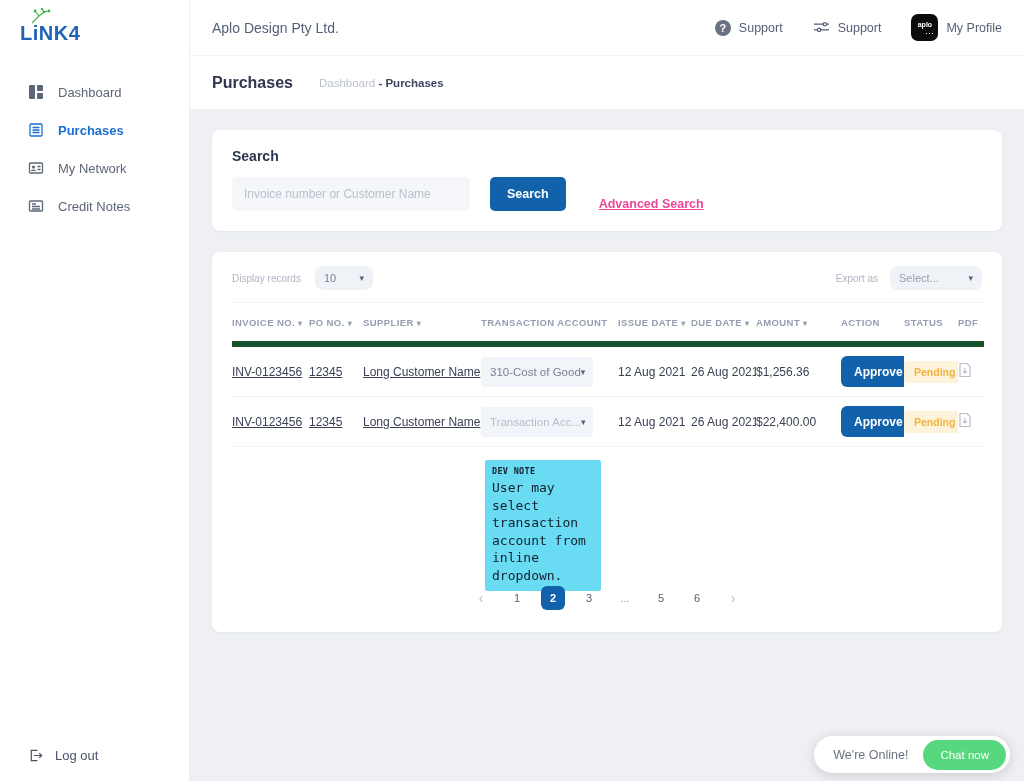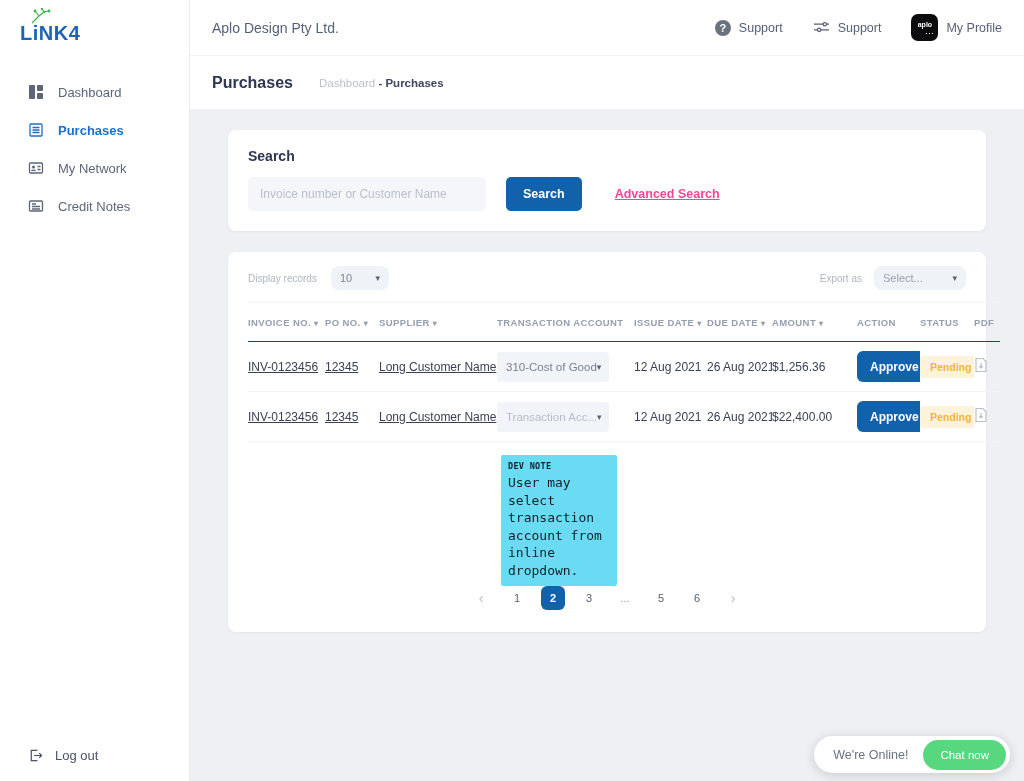--- a/index.html
+++ b/index.html
@@ -58,29 +58,29 @@
 
   .subheader {
     height:54px; background:#fff; border-bottom:1px solid #f1f1f5;
     display:flex; align-items:center; padding:0 22px; gap:26px; flex-shrink:0;
   }
   .page-title { font-size:16px; font-weight:bold; color:#2e3650; }
   .breadcrumb { font-size:11.5px; }
   .crumb-root { color:#b9bfcc; }
   .crumb-cur { color:#3d4560; font-weight:600; }
 
-  .content { flex:1; padding:20px 38px; overflow:hidden; }
+  .content { flex:1; padding:20px 22px; overflow:hidden; }
   .card {
     background:#fff; border-radius:8px; box-shadow:0 1px 3px rgba(40,50,80,.05);
   }
 
   
   .search-card { padding:18px 20px 20px; }
   .search-heading { font-size:14px; font-weight:bold; color:#2e3650; }
-  .search-row { display:flex; align-items:center; margin-top:13px; }
+  .search-row { display:flex; align-items:flex-end; margin-top:13px; }
   .search-input {
     width:238px; height:34px; background:#f4f6f9; border:none; border-radius:5px;
     padding:0 12px; font-size:12px; color:#3a4154; font-family:inherit; outline:none;
   }
   .search-input::placeholder { color:#b9bfcc; }
   .btn-primary {
     background:var(--accent_blue,#1261ab); color:#fff; border:none; border-radius:5px;
     font-size:12.5px; font-weight:600; cursor:pointer; font-family:inherit;
   }
   .search-btn { height:34px; padding:0 17px; margin-left:20px; }
@@ -102,21 +102,21 @@
   .export-chip { width:92px; height:24px; padding:0 9px; margin-left:12px; color:#9aa0af; }
   .caret { font-size:9px; color:#5a6170; }
 
   table { border-collapse:collapse; table-layout:fixed; width:752px; margin-top:12px; }
   col.c-inv{width:77px} col.c-po{width:54px} col.c-sup{width:118px}
   col.c-acct{width:137px} col.c-iss{width:73px} col.c-due{width:65px}
   col.c-amt{width:85px} col.c-act{width:63px} col.c-sta{width:54px} col.c-pdf{width:26px}
   thead th {
     text-align:left; font-size:9.5px; font-weight:bold; letter-spacing:.4px;
     color:#959db0; padding:14px 4px 13px 0; border-top:1px solid #f2f3f7;
-    border-bottom:1px solid #14532d; white-space:nowrap;
+    border-bottom:6px solid #14532d; white-space:nowrap;
   }
   thead th .caret { margin-left:3px; font-size:8px; color:#959db0; }
   tbody td {
     font-size:12px; color:#3a4154; padding:9px 4px 9px 0;
     border-bottom:1px solid #f2f3f7; height:48px; white-space:nowrap; overflow:hidden;
   }
   .cell-link { color:#3a4154; font-weight:500; text-decoration:underline; cursor:pointer; }
   .acct-chip {
     width:112px; height:30px; background:#f1f4f8; border-radius:4px;
     display:flex; align-items:center; justify-content:space-between;

